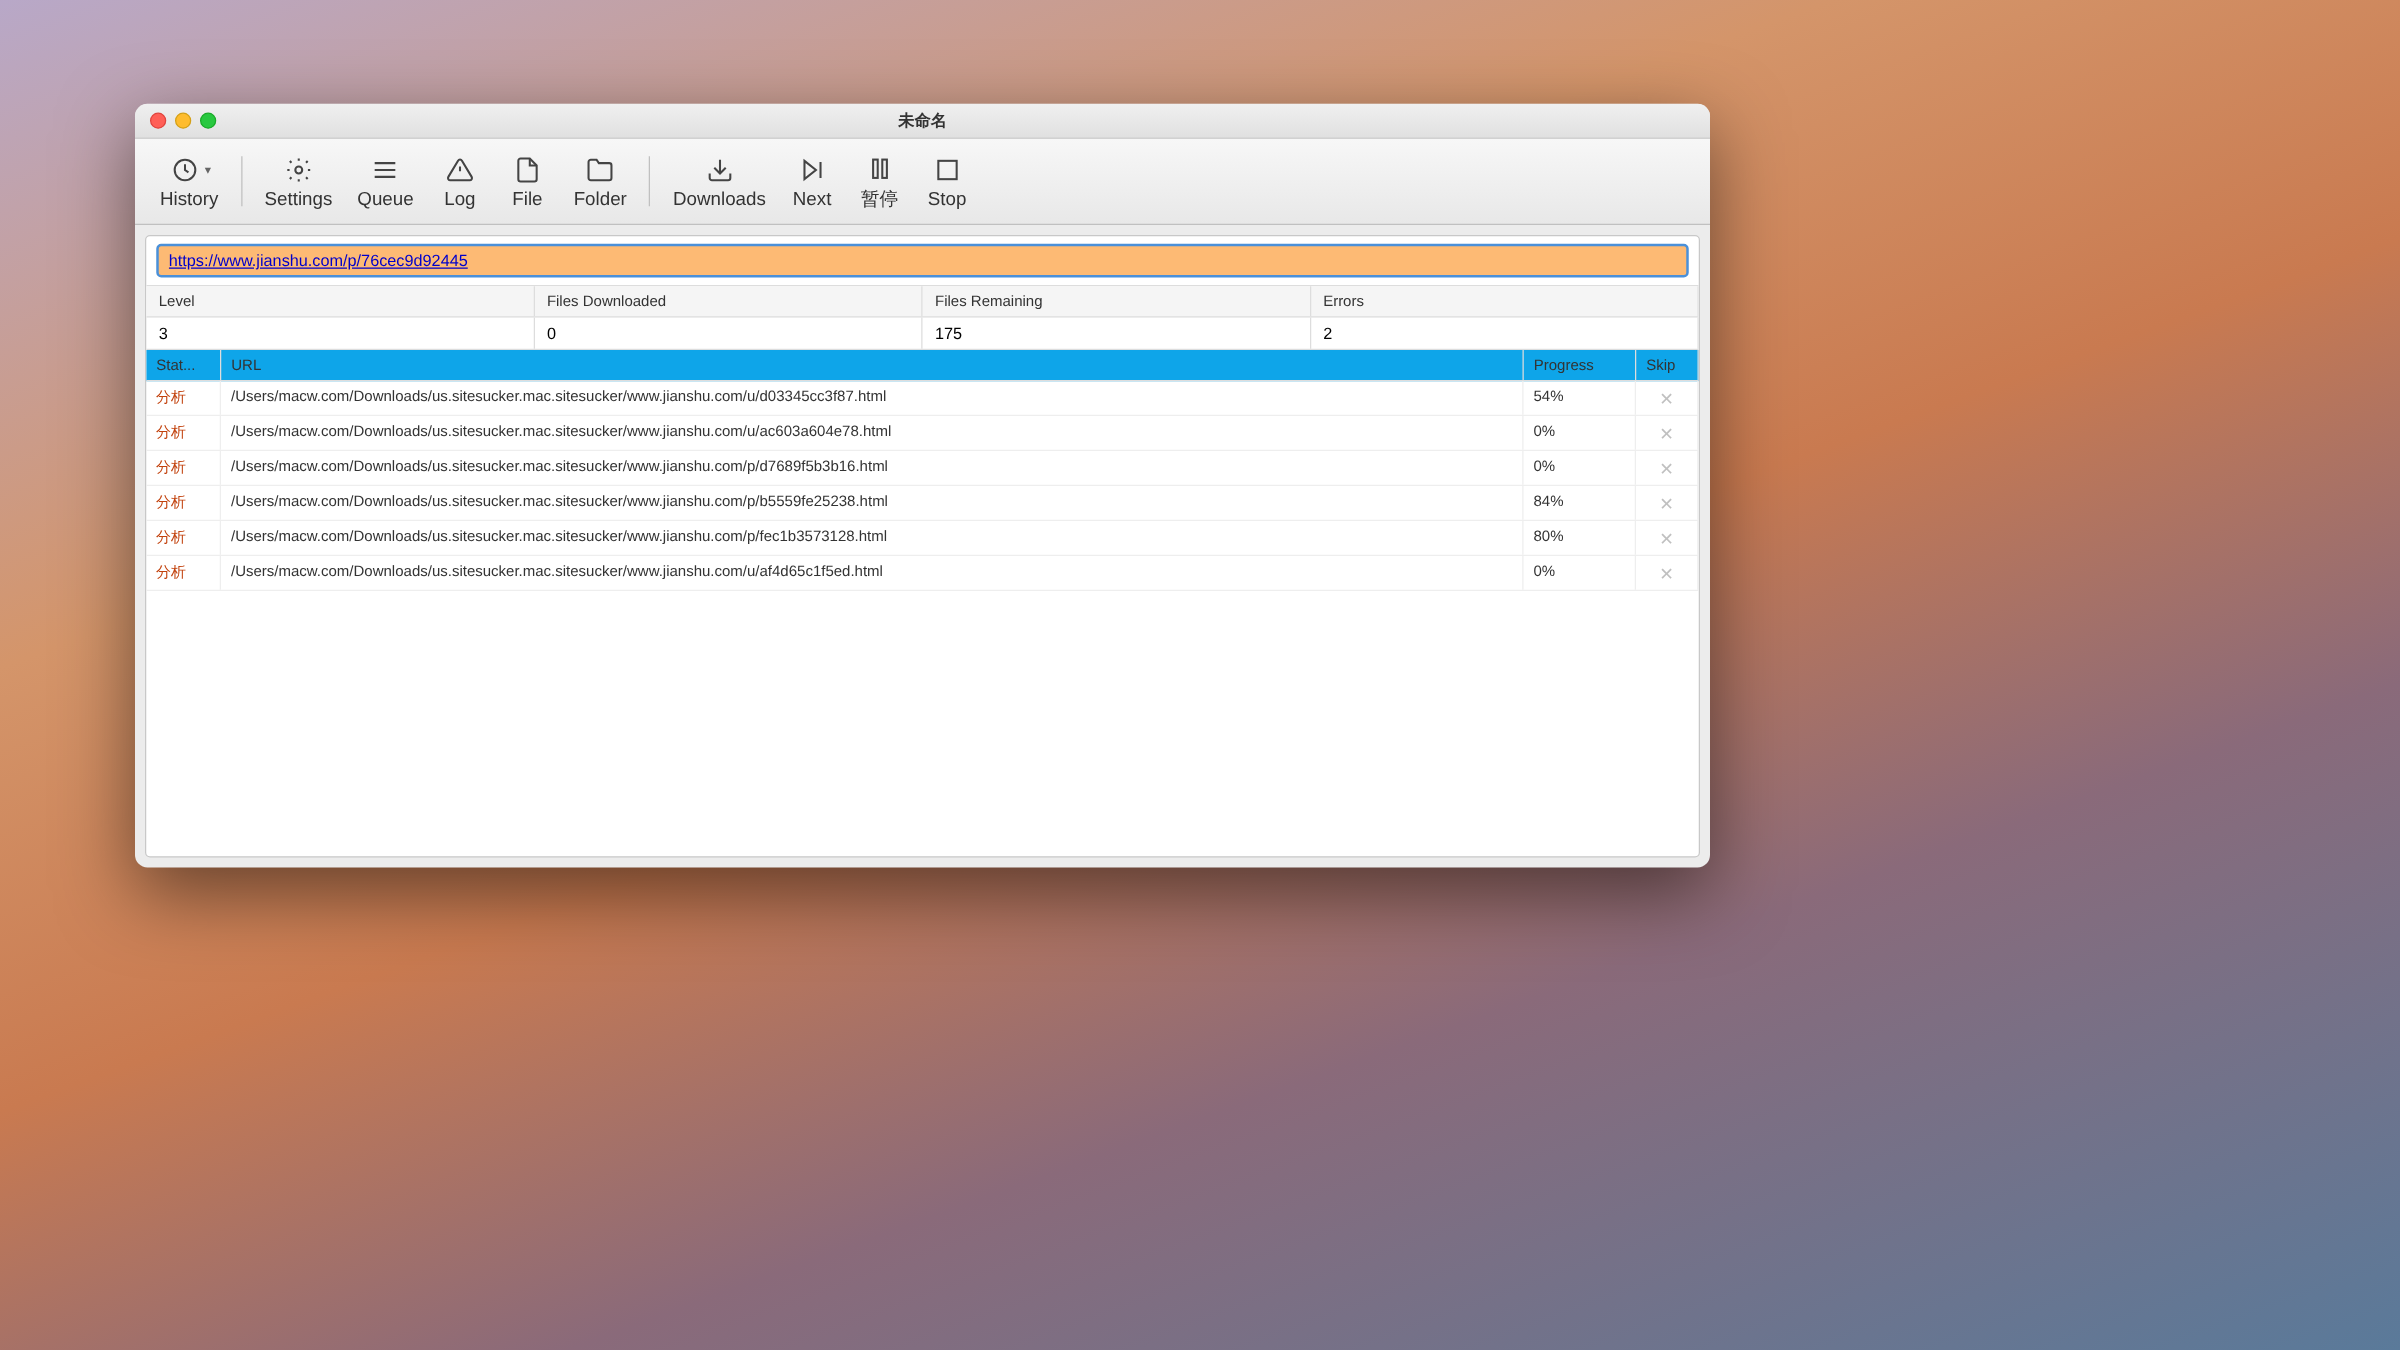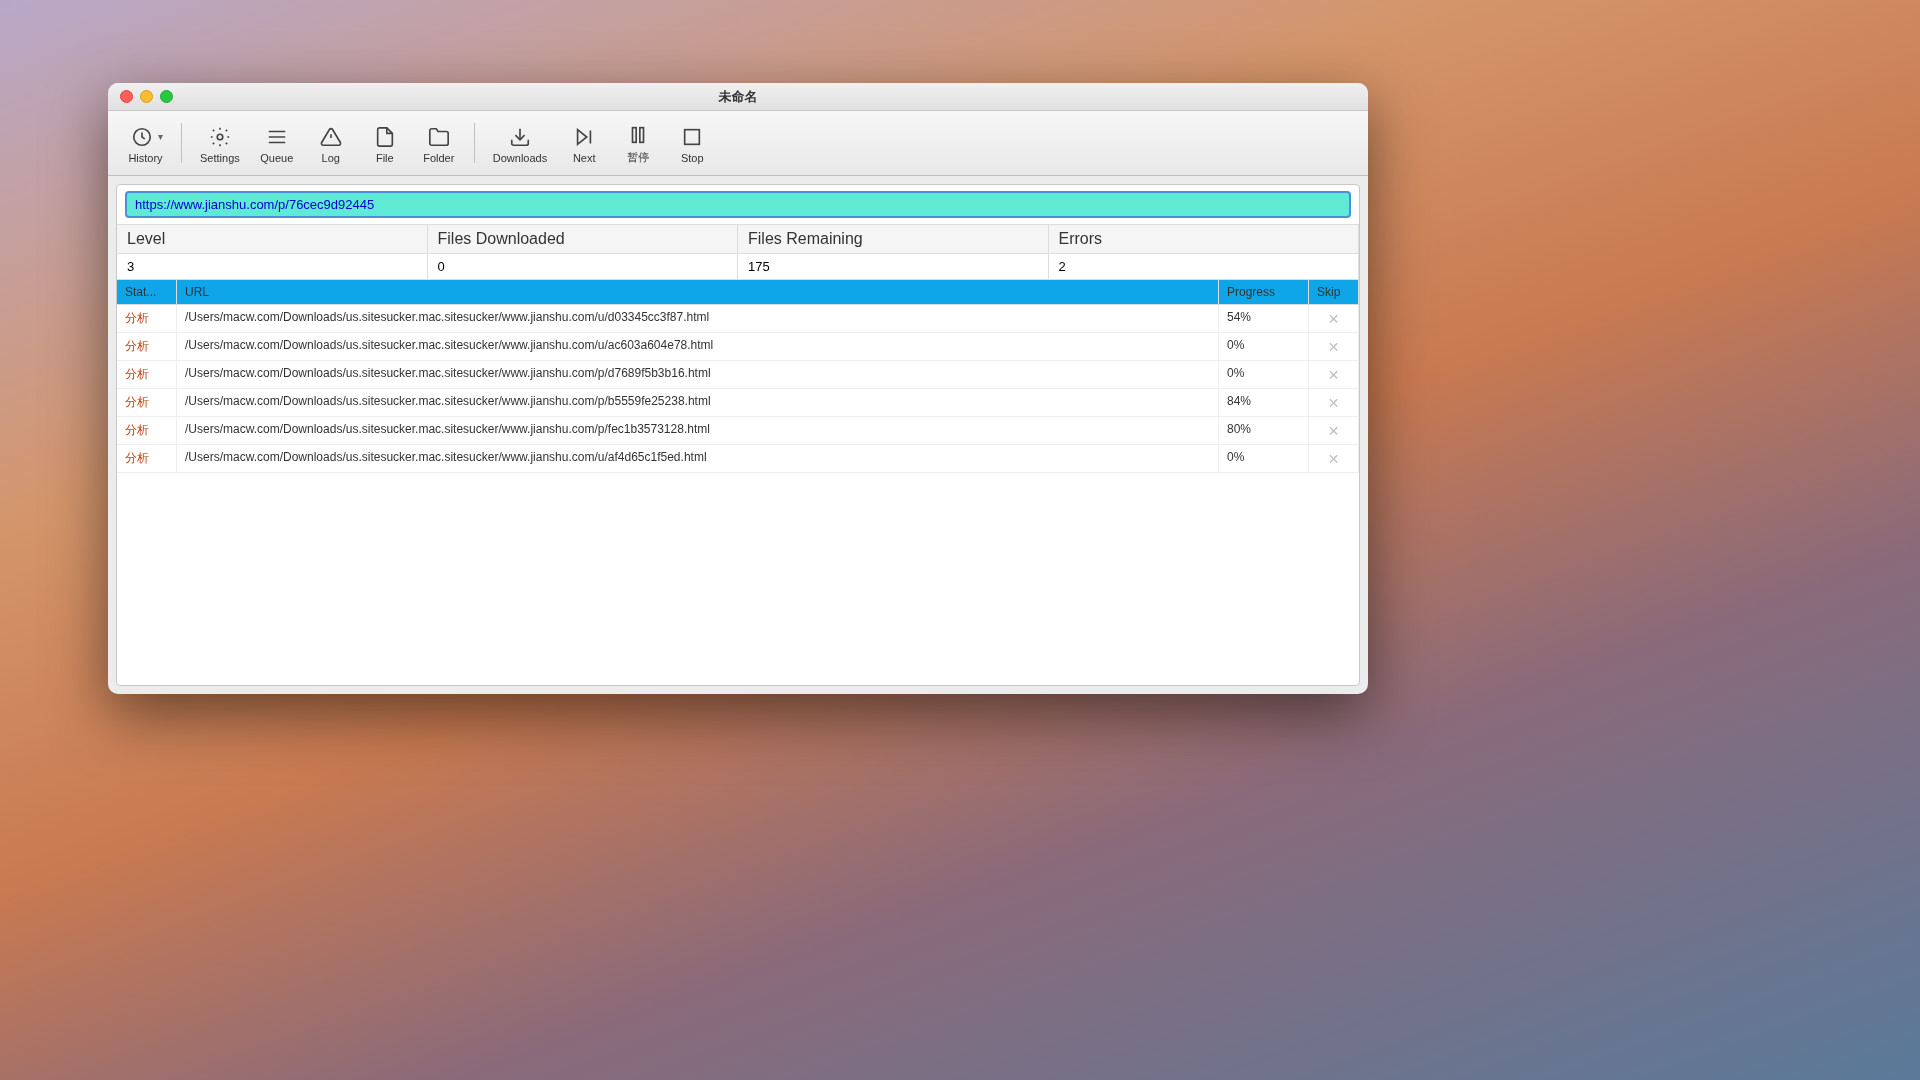--- a/index.html
+++ b/index.html
@@ -84,21 +84,21 @@
       width: 28px;
       height: 28px;
       display: flex;
       align-items: center;
       justify-content: center;
       font-size: 20px;
       color: #444;
     }
 
     .toolbar-label {
-      font-size: 11px;
+      font-size: 15px;
       color: #333;
       margin-top: 1px;
       text-align: center;
     }
 
     .toolbar-separator {
       width: 1px;
       height: 40px;
       background: #c0c0c0;
       margin: 0 6px;
@@ -129,33 +129,34 @@
     }
 
     .url-input {
       width: 100%;
       padding: 4px 8px;
       border: 2px solid #4a90d9;
       border-radius: 4px;
       font-size: 13px;
       color: #0000cc;
       outline: none;
-      background: #5eead4;
+      background: #fdba74;
+      text-decoration: underline;
     }
 
     .stats-row {
       display: grid;
       grid-template-columns: 1fr 1fr 1fr 1fr;
       border-bottom: 1px solid #ddd;
       background: #f5f5f5;
     }
 
     .stats-header {
       padding: 5px 10px;
-      font-size: 16px;
+      font-size: 12px;
       color: #333;
       font-weight: 500;
       border-right: 1px solid #ddd;
     }
 
     .stats-value-row {
       display: grid;
       grid-template-columns: 1fr 1fr 1fr 1fr;
       border-bottom: 1px solid #ddd;
     }

